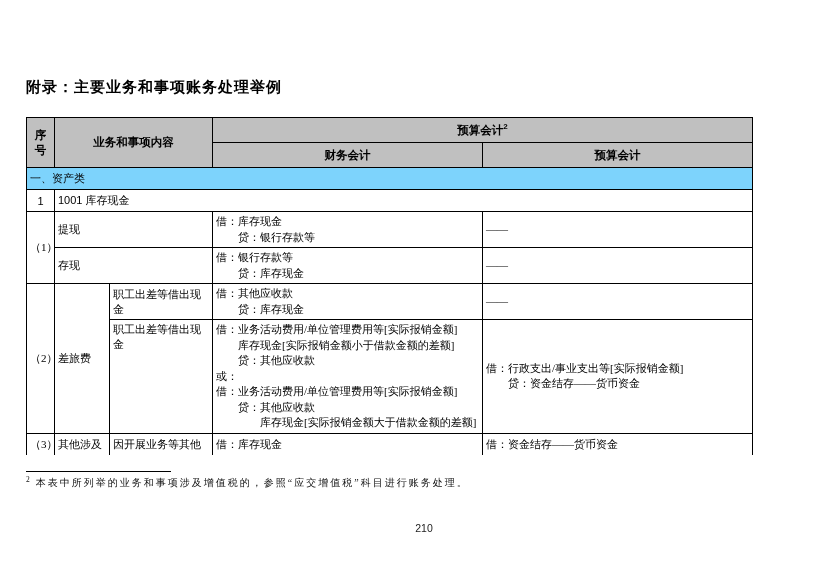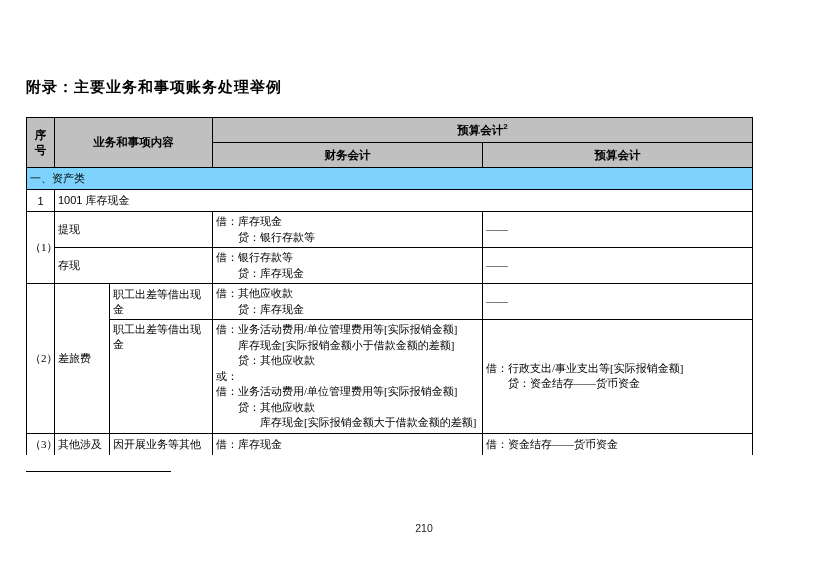--- a/index.html
+++ b/index.html
@@ -180,16 +180,19 @@
         <td class="seq">（3）</td>
         <td class="label">其他涉及</td>
         <td class="label">因开展业务等其他</td>
         <td class="entry">借：库存现金</td>
         <td class="entry">借：资金结存——货币资金</td>
       </tr>
     </tbody>
   </table>
 
   <div class="footnote-sep"></div>
+  <div class="footnote">
+    <sup>2</sup><span>本表中所列举的业务和事项涉及增值税的，参照“应交增值税”科目进行账务处理。</span>
+  </div>
 
   <div class="page-number">210</div>
 
 </div>
 
 </body></html>

